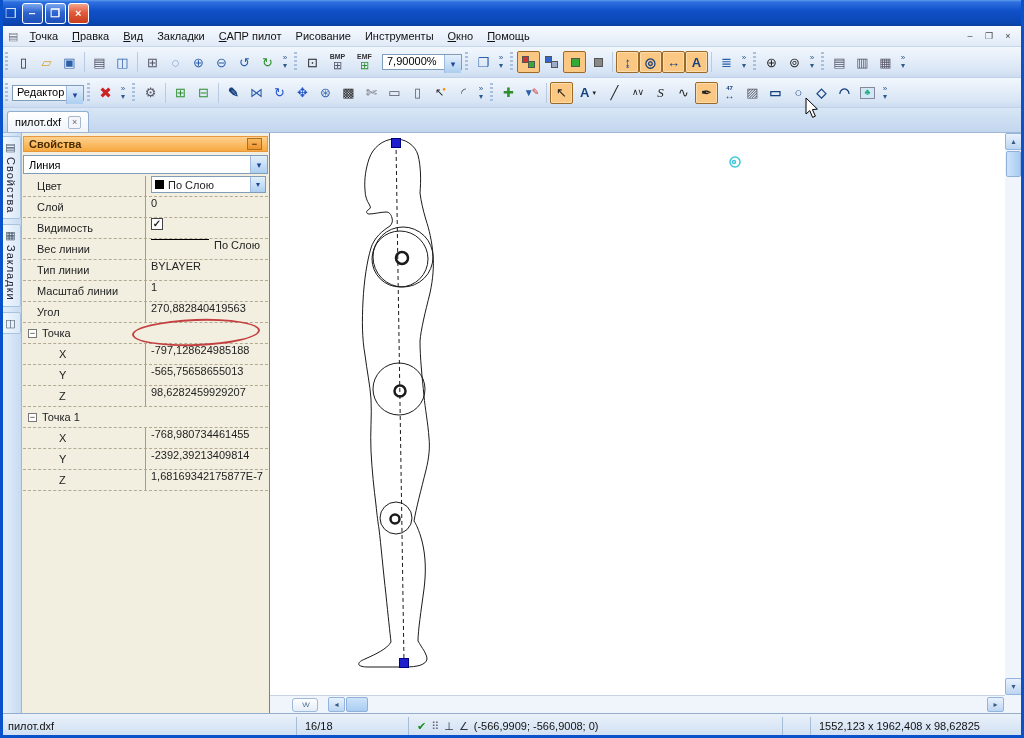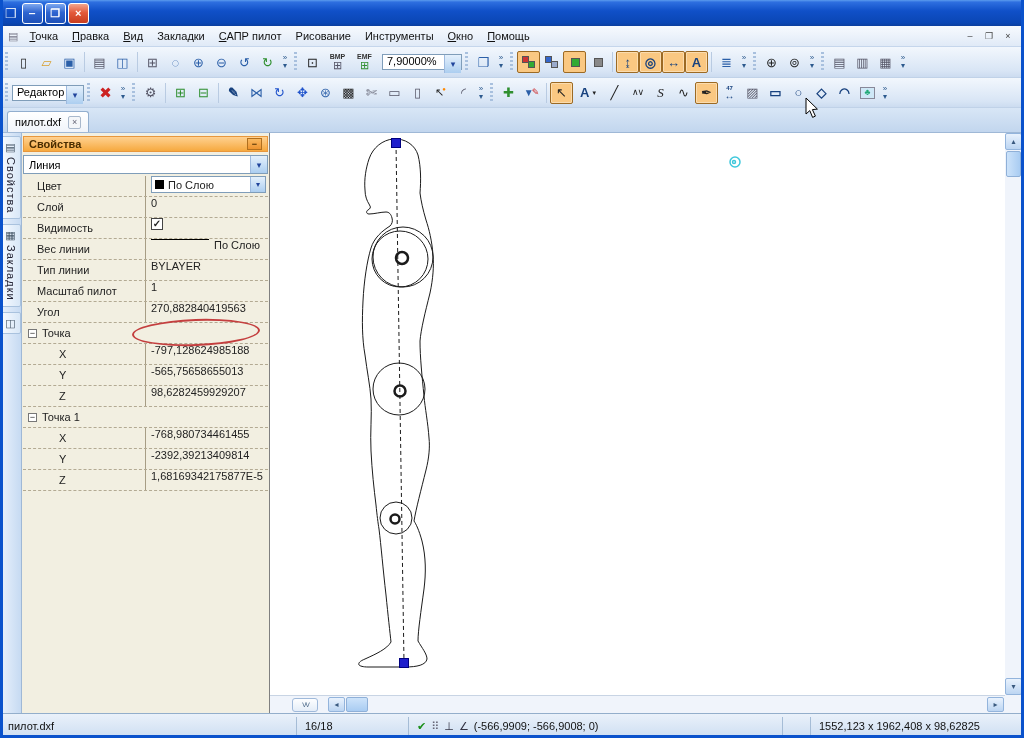--- a/index.html
+++ b/index.html
@@ -445,21 +445,21 @@
         <div class="pvalue">
             <span class="lwline"></span>
             <span>По Слою</span>
           </div>
       </div>
       <div class="prow">
         <div class="plabel">Тип линии</div>
         <div class="pvalue">BYLAYER</div>
       </div>
       <div class="prow">
-        <div class="plabel">Масштаб пилот</div>
+        <div class="plabel">Масштаб линии</div>
         <div class="pvalue">1</div>
       </div>
       <div class="prow">
         <div class="plabel">Угол</div>
         <div class="pvalue">270,882840419563</div>
       </div>
       <div class="prow group">
         <span class="gbox">−</span>
         <span>Точка</span>
       </div>
@@ -482,21 +482,21 @@
       <div class="prow">
         <div class="plabel ind">X</div>
         <div class="pvalue">-768,980734461455</div>
       </div>
       <div class="prow">
         <div class="plabel ind">Y</div>
         <div class="pvalue">-2392,39213409814</div>
       </div>
       <div class="prow">
         <div class="plabel ind">Z</div>
-        <div class="pvalue">1,68169342175877E-5</div>
+        <div class="pvalue">1,68169342175877E-7</div>
       </div>
     </div>
     <div class="redellipse"></div>
   </div>
 
   <div class="canvas">
     <svg width="735" height="562" viewBox="0 0 735 562">
       <g fill="none" stroke="#1b1b1b" stroke-width="1">
 
         <path d="M123,6 C113,7 103,14 99,26 C96,35 94,46 95,57 C95,63 97,68 99,71 L100,73 C101,74 100,76 98,77 C96,78 96,81 99,81 C104,81 111,79 116,79 C119,79 121,81 122,85 C123,88 122,91 120,93 C112,98 104,105 101,115 C97,128 94,148 93,168 C92,188 92,205 95,222 C97,238 100,252 101,266 C102,282 100,300 101,318 C102,338 104,356 106,372 C107,382 108,390 109,396 C111,412 113,436 116,462 C118,482 120,500 121,509 C117,516 106,521 95,526 C90,528 88,530 89,532 C90,533 93,534 98,534 L135,534 C147,534 156,532 157,526 C157,521 152,515 148,508 C148,498 151,478 154,456 C156,440 156,424 152,408 C149,397 146,391 144,388 C146,376 151,357 156,337 C159,325 160,314 159,305 C158,290 155,275 154,263 C152,243 150,224 150,208 C151,196 155,180 160,160 C163,146 164,133 163,122 C162,108 159,96 156,87 C153,77 151,68 150,60 C151,48 151,34 148,22 C145,12 135,5 123,6 Z"></path>

